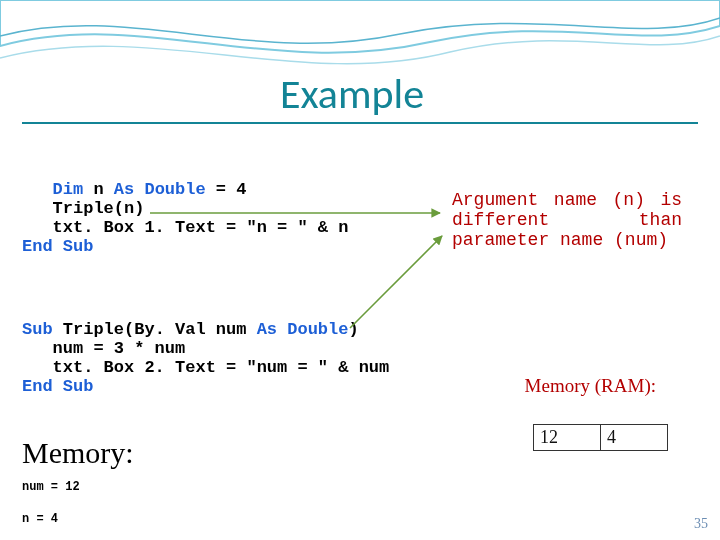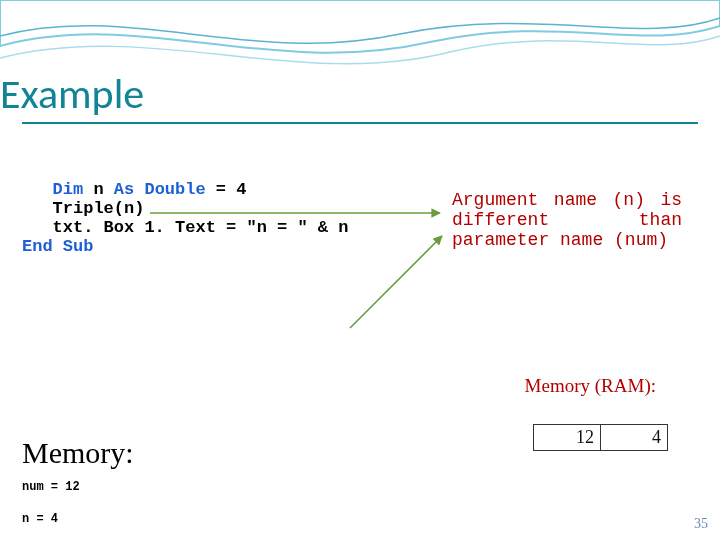--- a/index.html
+++ b/index.html
@@ -1,28 +1,28 @@
 <!DOCTYPE html>
 <html><head>
 <meta charset="utf-8">
 <style>
 html,body{margin:0;padding:0;width:720px;height:540px;background:#fff;font-family:"Times New Roman",serif;overflow:hidden}
 .slide{position:relative;width:720px;height:540px}
 .wave{position:absolute;top:0;left:0;width:720px;height:88px;pointer-events:none}
-.title{font-family:Calibri,Arial,sans-serif;font-size:42px;color:#138496;text-align:left;position:absolute;top:68px;left:0;right:16px;font-weight:400}
+.title{font-family:Calibri,Arial,sans-serif;font-size:42px;color:#138496;text-align:center;position:absolute;top:68px;left:0;right:16px;font-weight:400}
 .title-underline{position:absolute;top:122px;left:22px;width:676px;height:2px;background:#138496}
 .code{font-family:Consolas,"Courier New",monospace;font-weight:bold;font-size:17px;white-space:pre;position:absolute}
 .kw{color:#1d5fd6}
 .main-sig{top:134px;left:20px}
 .block1{top:180px;left:22px}
 .block2{top:320px;left:22px}
 .callout{position:absolute;top:190px;right:38px;width:230px;font-family:Liberation Mono, monospace;font-size:18px;color:#b30000;text-align:justify}
 .memlabel{position:absolute;top:375px;right:64px;font-family:"Times New Roman",serif;font-size:19px;color:#b30000}
 .memtable{position:absolute;top:424px;right:52px;border-collapse:collapse}
-.memtable td{border:1.5px solid #333;width:54px;text-align:right;font-family:"Times New Roman",serif;font-size:18px;padding:2px 6px;color:#111}
+.memtable td{border:1.5px solid #333;width:54px;text-align:left;font-family:"Times New Roman",serif;font-size:18px;padding:2px 6px;color:#111}
 .outhead{position:absolute;left:22px;top:436px;font-family:"Times New Roman",serif;font-size:30px}
 .outline{position:absolute;left:22px;font-family:Liberation Mono, monospace;font-weight:bold;font-size:12px}
 .out1{top:480px}
 .out2{top:512px}
 .slidenum{position:absolute;right:12px;bottom:8px;font-family:Liberation Serif, serif;font-size:14px;color:#6b8db3}
 svg.arrow{position:absolute;overflow:visible}
 </style>
 </head>
 <body>
 <div class="slide">
@@ -35,20 +35,24 @@
 
 <div class="title">Example</div>
 <div class="title-underline"></div>
 
 
 <div class="code block1">   <span class="kw">Dim</span><span> n </span><span class="kw">As Double</span><span> = 4</span>
 <span>   Triple(n)</span>
 <span>   txt. Box 1. Text = "n = " &amp; n</span>
 <span class="kw">End Sub</span></div>
 
+<div class="code block2"><span class="kw">Sub</span><span> Triple(By. Val num </span><span class="kw">As Double</span><span>)</span>
+<span>   num = 3 * num</span>
+<span>   txt. Box 2. Text = "num = " &amp; num</span>
+<span class="kw">End Sub</span></div>
 
 <svg class="arrow" style="left:0;top:0;width:720px;height:540px">
   <defs>
     <marker id="ah" viewBox="0 0 10 10" refX="9" refY="5" markerWidth="6" markerHeight="6" orient="auto">
       <path d="M0,0 L10,5 L0,10 Z" fill="#6a9c3c"></path>
     </marker>
   </defs>
   <line x1="150" y1="213" x2="440" y2="213" stroke="#6a9c3c" stroke-width="1.6" marker-end="url(#ah)"></line>
   <line x1="350" y1="328" x2="442" y2="236" stroke="#6a9c3c" stroke-width="1.6" marker-end="url(#ah)"></line>
 </svg>

